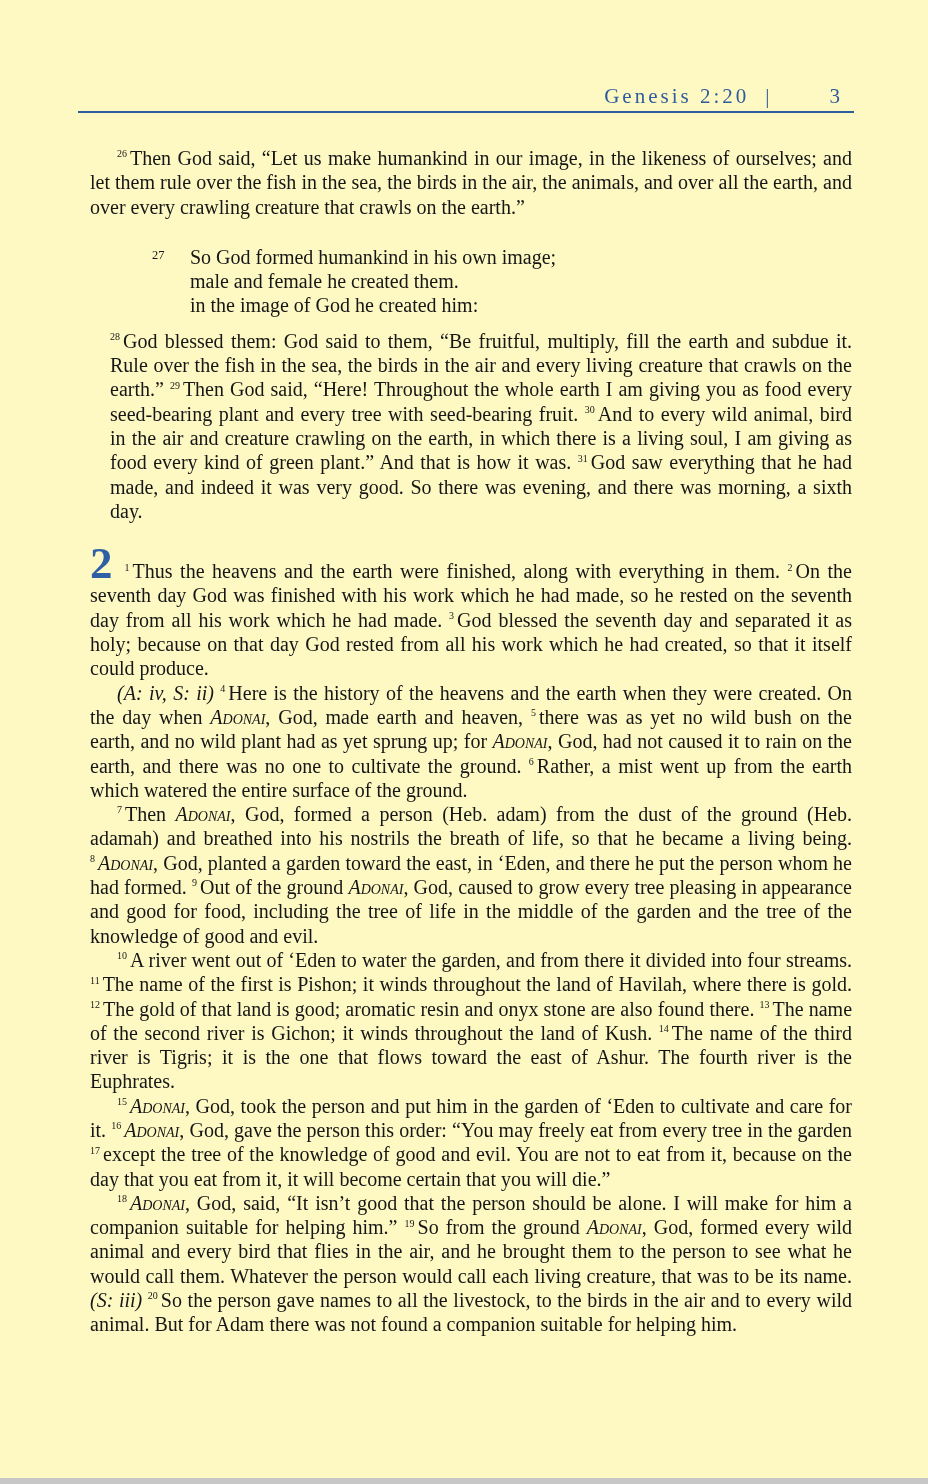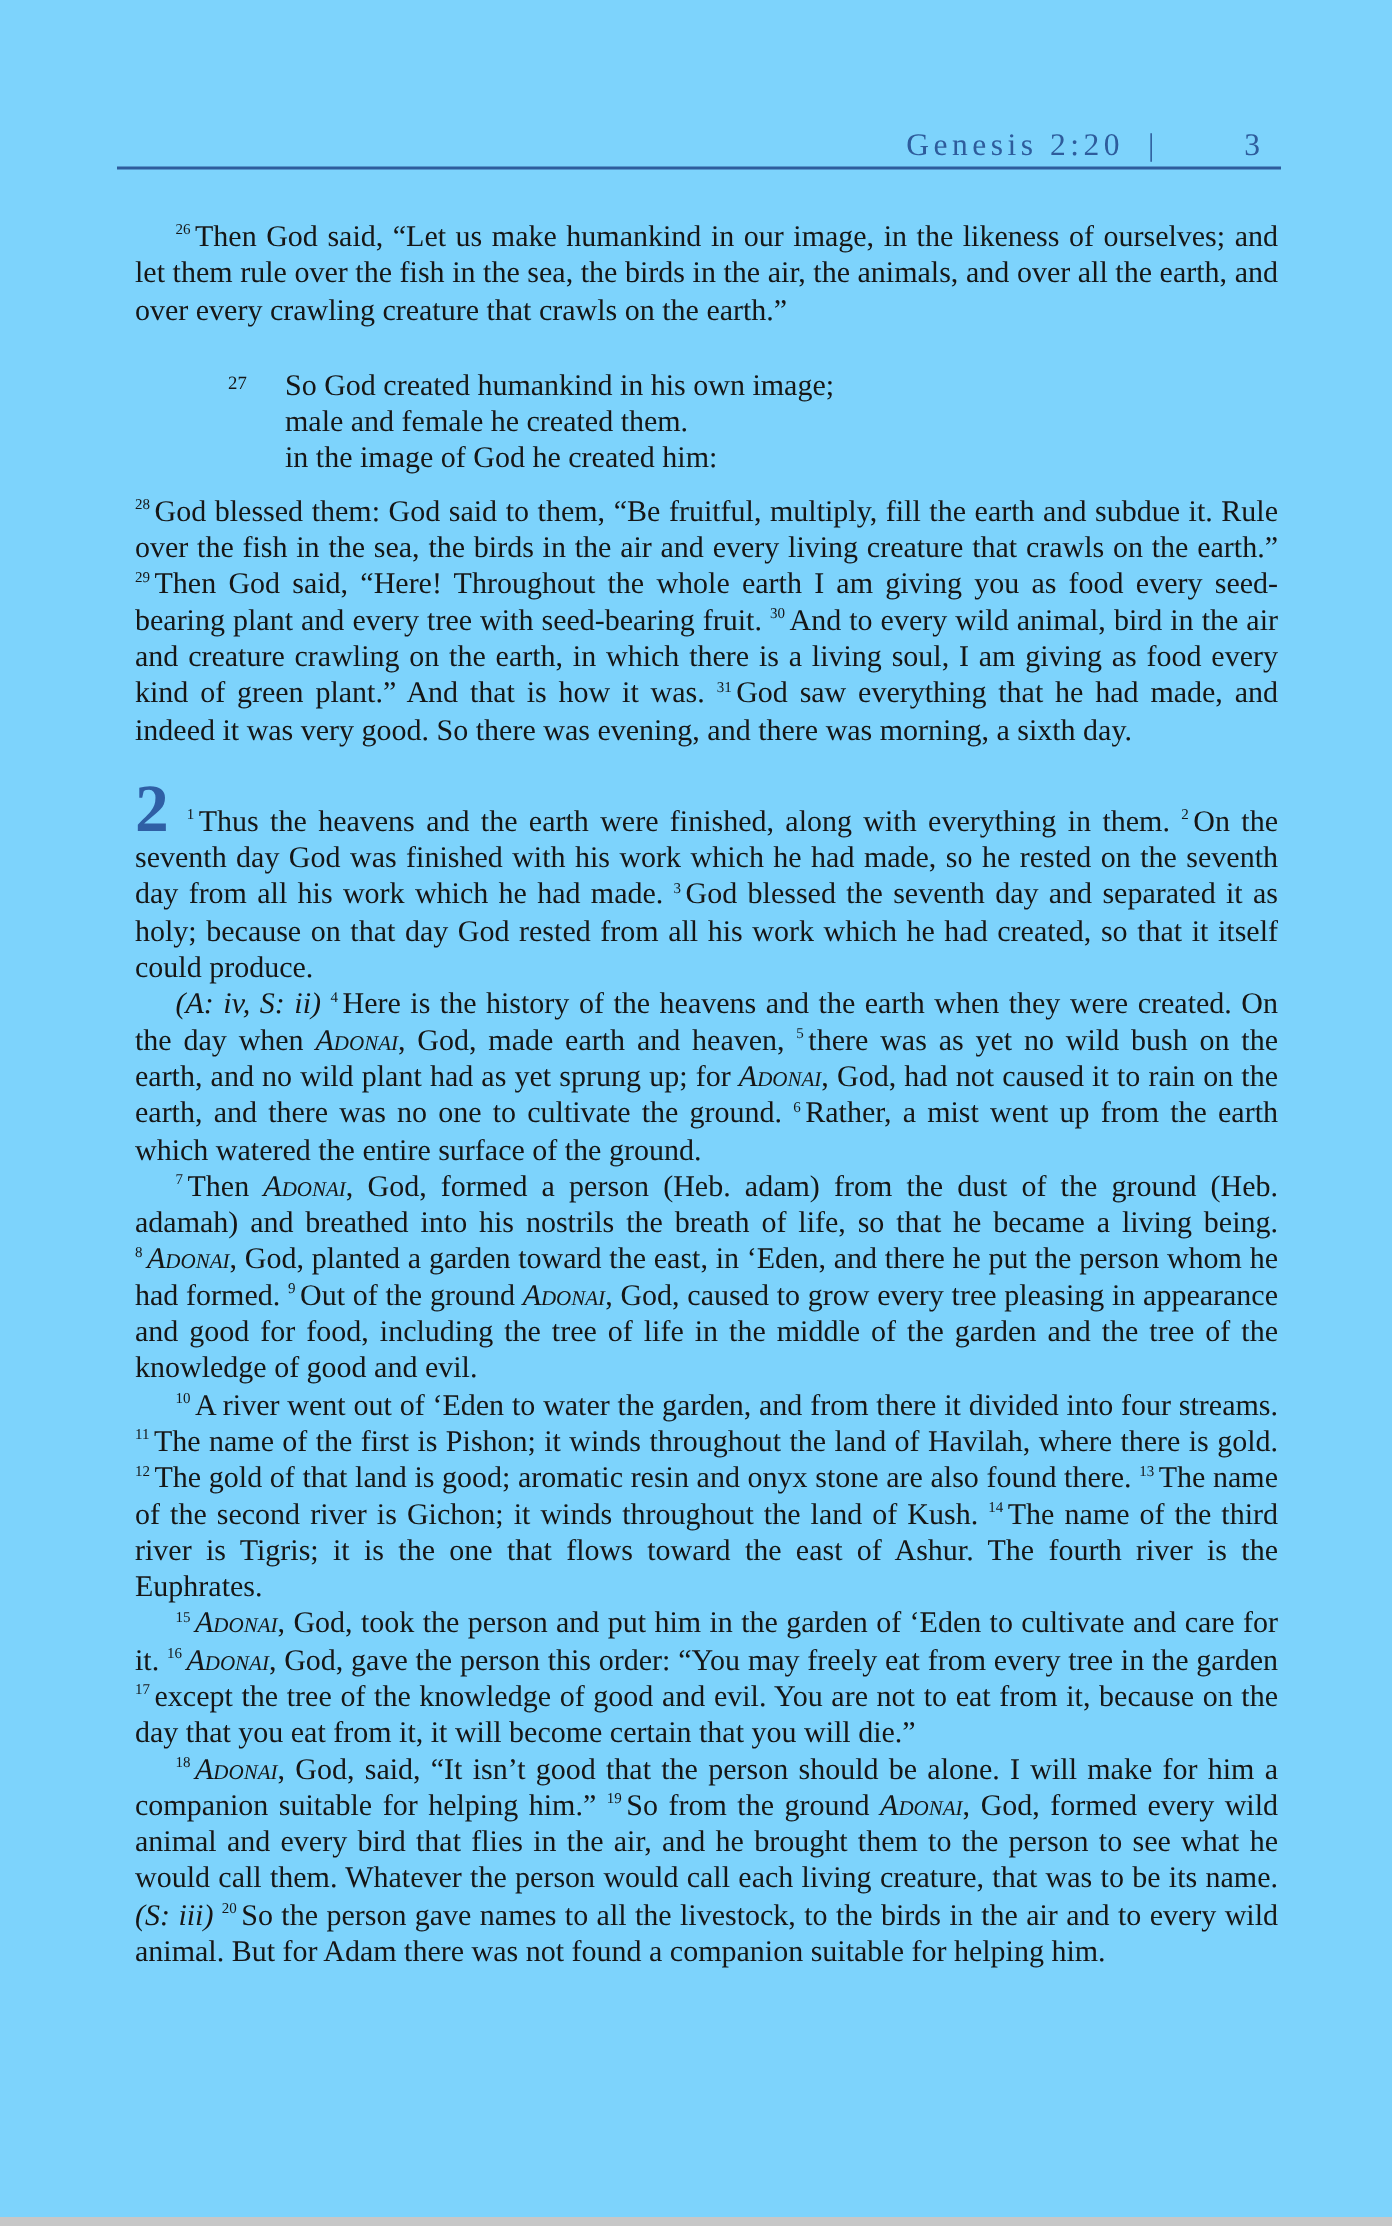--- a/index.html
+++ b/index.html
@@ -1,19 +1,19 @@
 <!DOCTYPE html>
 <html><head>
 <meta charset="utf-8">
 <style>
   html,body{margin:0;padding:0;background:#ffffff;}
   .page{
     position:relative;
     width:928px;height:1484px;
-    background:#7dd3fc;
+    background:#fef9c3;
     font-family:"Liberation Serif",serif;
     color:#161616;
     overflow:hidden;
   }
   
   .header-row{
     position:absolute;top:84px;left:90px;width:762px;
     display:flex;justify-content:flex-end;align-items:baseline;
     color:#2e5c9c;
     font-size:21px;letter-spacing:3px;
@@ -25,21 +25,21 @@
     background:#2e5c9c;
   }
   
   .text-column{
     position:absolute;top:146px;left:90px;width:762px;
     font-size:20px;line-height:24.3px;
     text-align:justify;
   }
   .para{margin:0;}
   .para.indent{text-indent:27px;}
-  .para.flush{text-indent:0;}
+  .para.flush{text-indent:0;margin-left:20px;}
   .para.chapter{margin-top:28px;text-indent:0;}
   sup.v{
     font-size:10px;line-height:0;margin-right:3px;
     font-style:normal;font-weight:400;vertical-align:super;
   }
   .sc{font-style:italic;font-variant:small-caps;}
   .it{}
   .bi{font-style:italic;font-weight:normal;}
   .chapnum{
     font-size:45px;line-height:24.3px;font-weight:bold;
@@ -73,21 +73,21 @@
     <span class="header-sep">|</span>
     <span class="header-page">3</span>
   </div>
 
   <div class="header-rule"></div>
 
   <div class="text-column" id="scripture">
       <p class="para indent"><sup class="v">26</sup><span class="tx">Then God said, “Let us make humankind in our image, in the likeness of ourselves; and let them rule over the fish in the sea, the birds in the air, the animals, and over all the earth, and over every crawling creature that crawls on the earth.”</span></p>
       <div class="poetry">
         <span class="pv">27</span>
-        <div class="poetry-line">So God created humankind in his own image;</div>
+        <div class="poetry-line">So God formed humankind in his own image;</div>
         <div class="poetry-line">male and female he created them.</div>
         <div class="poetry-line">in the image of God he created him:</div>
       </div>
       <p class="para flush"><sup class="v">28</sup><span class="tx">God blessed them: God said to them, “Be fruitful, multiply, fill the earth and subdue it. Rule over the fish in the sea, the birds in the air and every living creature that crawls on the earth.” </span><sup class="v">29</sup><span class="tx">Then God said, “Here! Throughout the whole earth I am giving you as food every seed-bearing plant and every tree with seed-bearing fruit. </span><sup class="v">30</sup><span class="tx">And to every wild animal, bird in the air and creature crawling on the earth, in which there is a living soul, I am giving as food every kind of green plant.” And that is how it was. </span><sup class="v">31</sup><span class="tx">God saw everything that he had made, and indeed it was very good. So there was evening, and there was morning, a sixth day.</span></p>
       <p class="para chapter"><span class="chapnum">2</span><sup class="v">1</sup><span class="tx">Thus the heavens and the earth were finished, along with everything in them. </span><sup class="v">2</sup><span class="tx">On the seventh day God was finished with his work which he had made, so he rested on the seventh day from all his work which he had made. </span><sup class="v">3</sup><span class="tx">God blessed the seventh day and separated it as holy; because on that day God rested from all his work which he had created, so that it itself could produce.</span></p>
       <p class="para indent"><span class="bi">(A: iv, S: ii) </span><sup class="v">4</sup><span class="tx">Here is the history of the heavens and the earth when they were created. On the day when </span><span class="sc">Adonai</span><span class="tx">, God, made earth and heaven, </span><sup class="v">5</sup><span class="tx">there was as yet no wild bush on the earth, and no wild plant had as yet sprung up; for </span><span class="sc">Adonai</span><span class="tx">, God, had not caused it to rain on the earth, and there was no one to cultivate the ground. </span><sup class="v">6</sup><span class="tx">Rather, a mist went up from the earth which watered the entire surface of the ground.</span></p>
       <p class="para indent"><sup class="v">7</sup><span class="tx">Then </span><span class="sc">Adonai</span><span class="tx">, God, formed a person (Heb. </span><span class="it">adam</span><span class="tx">) from the dust of the ground (Heb. </span><span class="it">adamah</span><span class="tx">) and breathed into his nostrils the breath of life, so that he became a living being. </span><sup class="v">8</sup><span class="sc">Adonai</span><span class="tx">, God, planted a garden toward the east, in ‘Eden, and there he put the person whom he had formed. </span><sup class="v">9</sup><span class="tx">Out of the ground </span><span class="sc">Adonai</span><span class="tx">, God, caused to grow every tree pleasing in appearance and good for food, including the tree of life in the middle of the garden and the tree of the knowledge of good and evil.</span></p>
       <p class="para indent"><sup class="v">10</sup><span class="tx">A river went out of ‘Eden to water the garden, and from there it divided into four streams. </span><sup class="v">11</sup><span class="tx">The name of the first is Pishon; it winds throughout the land of Havilah, where there is gold. </span><sup class="v">12</sup><span class="tx">The gold of that land is good; aromatic resin and onyx stone are also found there. </span><sup class="v">13</sup><span class="tx">The name of the second river is Gichon; it winds throughout the land of Kush. </span><sup class="v">14</sup><span class="tx">The name of the third river is Tigris; it is the one that flows toward the east of Ashur. The fourth river is the Euphrates.</span></p>
       <p class="para indent"><sup class="v">15</sup><span class="sc">Adonai</span><span class="tx">, God, took the person and put him in the garden of ‘Eden to cultivate and care for it. </span><sup class="v">16</sup><span class="sc">Adonai</span><span class="tx">, God, gave the person this order: “You may freely eat from every tree in the garden </span><sup class="v">17</sup><span class="tx">except the tree of the knowledge of good and evil. You are not to eat from it, because on the day that you eat from it, it will become certain that you will die.”</span></p>
       <p class="para indent"><sup class="v">18</sup><span class="sc">Adonai</span><span class="tx">, God, said, “It isn’t good that the person should be alone. I will make for him a companion suitable for helping him.” </span><sup class="v">19</sup><span class="tx">So from the ground </span><span class="sc">Adonai</span><span class="tx">, God, formed every wild animal and every bird that flies in the air, and he brought them to the person to see what he would call them. Whatever the person would call each living creature, that was to be its name. </span><span class="bi">(S: iii) </span><sup class="v">20</sup><span class="tx">So the person gave names to all the livestock, to the birds in the air and to every wild animal. But for Adam there was not found a companion suitable for helping him.</span></p>

